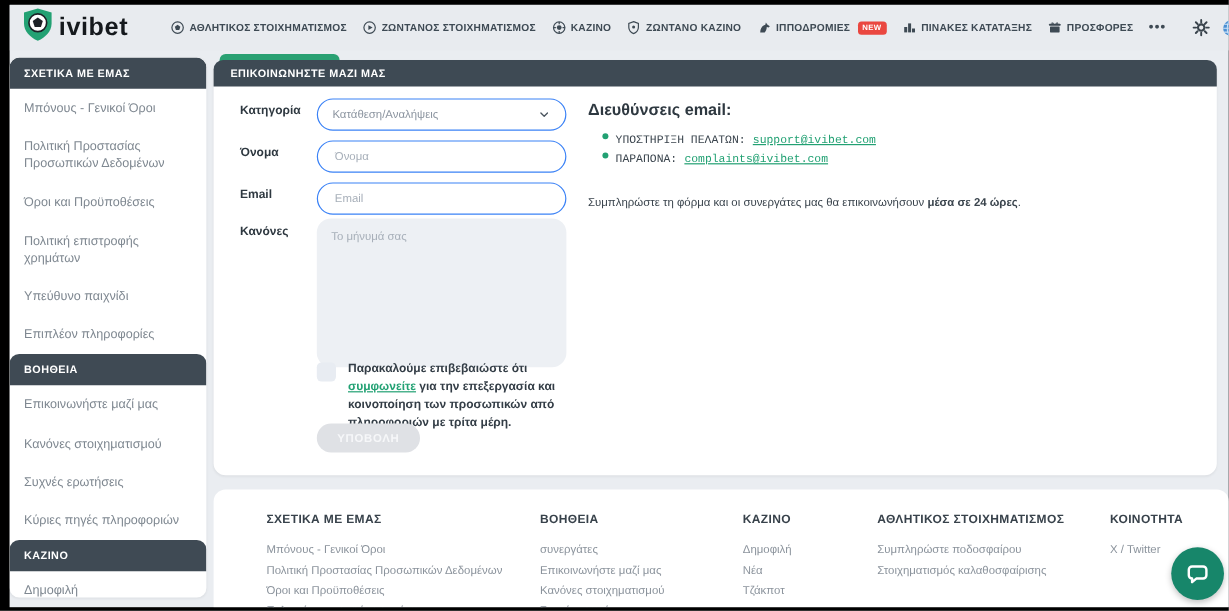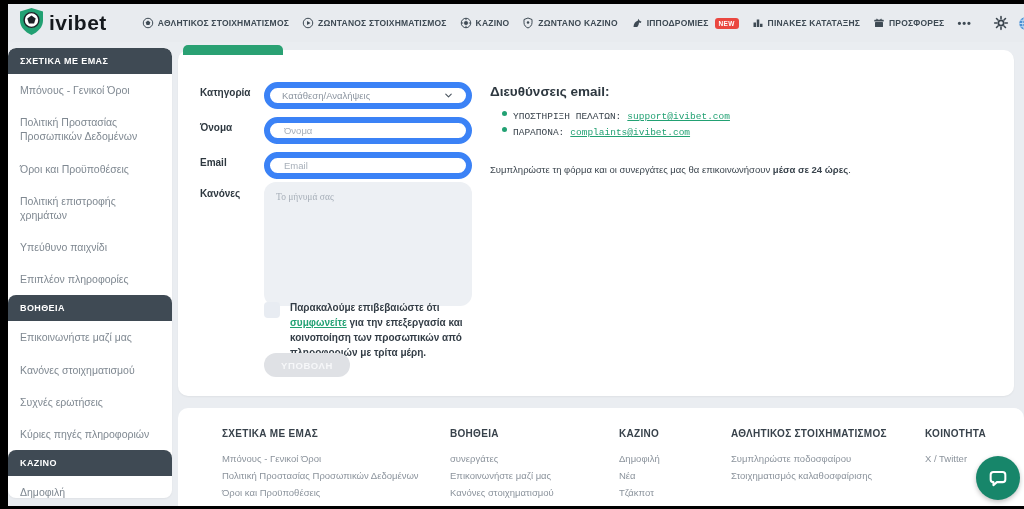--- a/index.html
+++ b/index.html
@@ -47,29 +47,29 @@
     position:absolute;left:170px;top:46px;width:836px;height:346px;background:#fff;
     border-radius:10px;box-shadow:0 1px 2px rgba(0,0,0,.05);
   }
   .green-tab{position:absolute;left:5px;top:-5px;width:100px;height:10px;
     background:#2aa173;border-radius:5px 5px 0 0;}
   .card-header{position:absolute;left:0;top:0;right:0;height:22px;background:#3e4a54;
     border-radius:8px 8px 0 0;color:#fff;font-size:9px;font-weight:bold;
     letter-spacing:.4px;line-height:22px;padding-left:14px;z-index:2;}
   .flabel{position:absolute;left:22px;font-size:10px;font-weight:bold;color:#2e3840;}
   .fctl{position:absolute;left:86px;width:208px;box-sizing:border-box;}
-  .pill{height:27px;border:6px solid #3b82f6;border-radius:14px;background:#fff;
+  .pill{height:27px;border:1px solid #3b82f6;border-radius:14px;background:#fff;
     display:flex;align-items:center;padding:0 12px;font-size:9.5px;color:#8c95a0;cursor:pointer;}
   .pill input{border:none;outline:none;width:100%;font-size:9.5px;color:#4a545e;
     font-family:inherit;background:transparent;}
   .pill input::placeholder{color:#a7afb9;}
   .chev{margin-left:auto;width:11px;height:11px;color:#4a545e;flex:none;}
   .txtarea{height:124px;background:#edf0f4;border:none;border-radius:12px;width:208px;
     padding:10px 12px;box-sizing:border-box;font-size:9.5px;color:#4a545e;
-    font-family:Liberation Serif, serif;resize:none;outline:none;}
+    font-family:Liberation Sans, sans-serif;resize:none;outline:none;}
   .txtarea::placeholder{color:#a7afb9;}
   .chk{position:absolute;left:86px;width:16px;height:16px;background:#e8ecf2;
     border-radius:4px;cursor:pointer;}
   .consent{position:absolute;left:112px;width:192px;font-size:10px;font-weight:bold;
     color:#333d46;line-height:1.5;}
   .consent a{color:#22a173;text-decoration:underline;cursor:pointer;}
   .submit{position:absolute;left:86px;background:#dfe1e5;color:#f6f7f9;border:none;
     border-radius:14px;height:24px;padding:0 17px;font-size:9.5px;font-weight:bold;
     letter-spacing:.6px;font-family:inherit;cursor:pointer;}
   .info-head{position:absolute;left:312px;top:34px;font-size:13.5px;font-weight:bold;color:#2e3840;}
@@ -197,20 +197,21 @@
     <div class="side-item">Κανόνες στοιχηματισμού</div>
     <div class="side-item">Συχνές ερωτήσεις</div>
     <div class="side-item">Κύριες πηγές πληροφοριών</div>
     <div class="side-header">ΚΑΖΙΝΟ</div>
     <div class="side-item">Δημοφιλή</div>
 
   </aside>
 
   <main class="card">
     <div class="green-tab"></div>
+    <div class="card-header">ΕΠΙΚΟΙΝΩΝΗΣΤΕ ΜΑΖΙ ΜΑΣ</div>
 
     <div class="flabel" style="top:37px;">Κατηγορία</div>
     <div class="fctl pill" style="top:32px;">
       <span>Κατάθεση/Αναλήψεις</span>
       <svg class="chev" viewBox="0 0 24 24">
           <path d="M6 9l6 6 6-6" fill="none" stroke="currentColor" stroke-width="2.4" stroke-linecap="round" stroke-linejoin="round"></path>
         </svg>
     </div>
 
     <div class="flabel" style="top:72px;">Όνομα</div>

